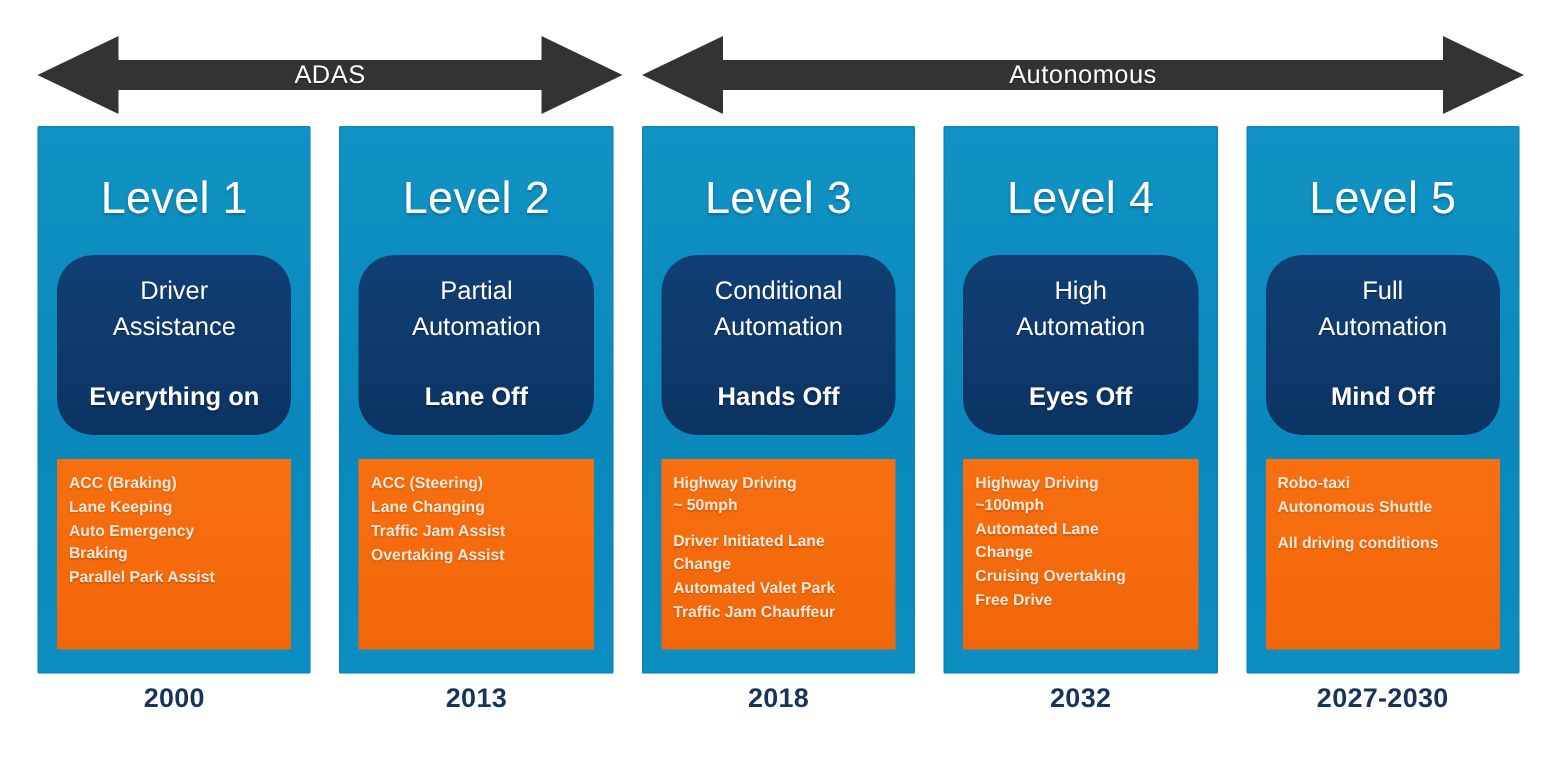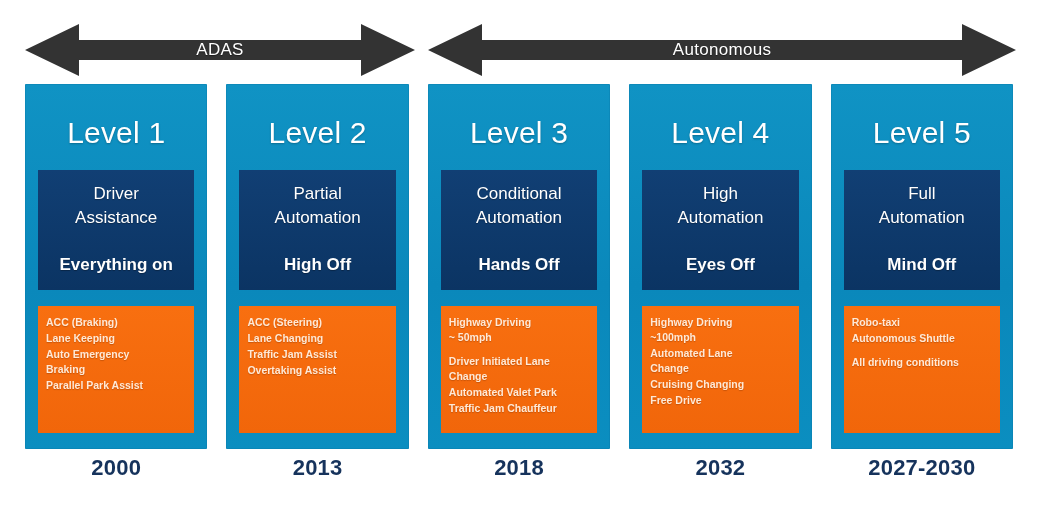--- a/index.html
+++ b/index.html
@@ -93,20 +93,21 @@
     background: #0d3a6b;
     background: linear-gradient(180deg,#113f74 0%, #0b3463 100%);
     height: 120px;
     display: flex;
     flex-direction: column;
     justify-content: flex-start;
     align-items: center;
     padding-top: 12px;
     box-sizing: border-box;
     position: relative;
+    border-radius: 24px;
   }
   .navy-name {
     color: #ffffff;
     font-size: 17px;
     line-height: 1.42;
     text-align: center;
     font-weight: 400;
     text-shadow: 0 1px 1px rgba(0,0,0,.3);
     white-space: pre-line;
   }
@@ -147,21 +148,21 @@
     top: 455px;
     left: 25px;
     width: 988px;
     display: flex;
     gap: 19px;
   }
   .year {
     flex: 1 1 0;
     text-align: center;
     color: #16335c;
-    font-size: 22px;
+    font-size: 18px;
     font-weight: bold;
     letter-spacing: 0.2px;
   }
 </style>
 </head>
 <body>
 
 <div id="canvas">
 
   <div class="arrow-band arrow-adas">
@@ -194,21 +195,21 @@
 Braking</div>
         <div class="feature">Parallel Park Assist</div>
       </div>
     </div>
 
     <div class="level-col">
       <div class="level-title">Level 2</div>
       <div class="navy-box">
         <div class="navy-name">Partial
 Automation</div>
-        <div class="navy-state">High Off</div>
+        <div class="navy-state">Lane Off</div>
       </div>
       <div class="orange-box">
         <div class="feature">ACC (Steering)</div>
         <div class="feature">Lane Changing</div>
         <div class="feature">Traffic Jam Assist</div>
         <div class="feature">Overtaking Assist</div>
       </div>
     </div>
 
     <div class="level-col">
@@ -233,21 +234,21 @@
       <div class="navy-box">
         <div class="navy-name">High
 Automation</div>
         <div class="navy-state">Eyes Off</div>
       </div>
       <div class="orange-box">
         <div class="feature">Highway Driving
 ~100mph</div>
         <div class="feature">Automated Lane
 Change</div>
-        <div class="feature">Cruising Changing</div>
+        <div class="feature">Cruising Overtaking</div>
         <div class="feature">Free Drive</div>
       </div>
     </div>
 
     <div class="level-col">
       <div class="level-title">Level 5</div>
       <div class="navy-box">
         <div class="navy-name">Full
 Automation</div>
         <div class="navy-state">Mind Off</div>

